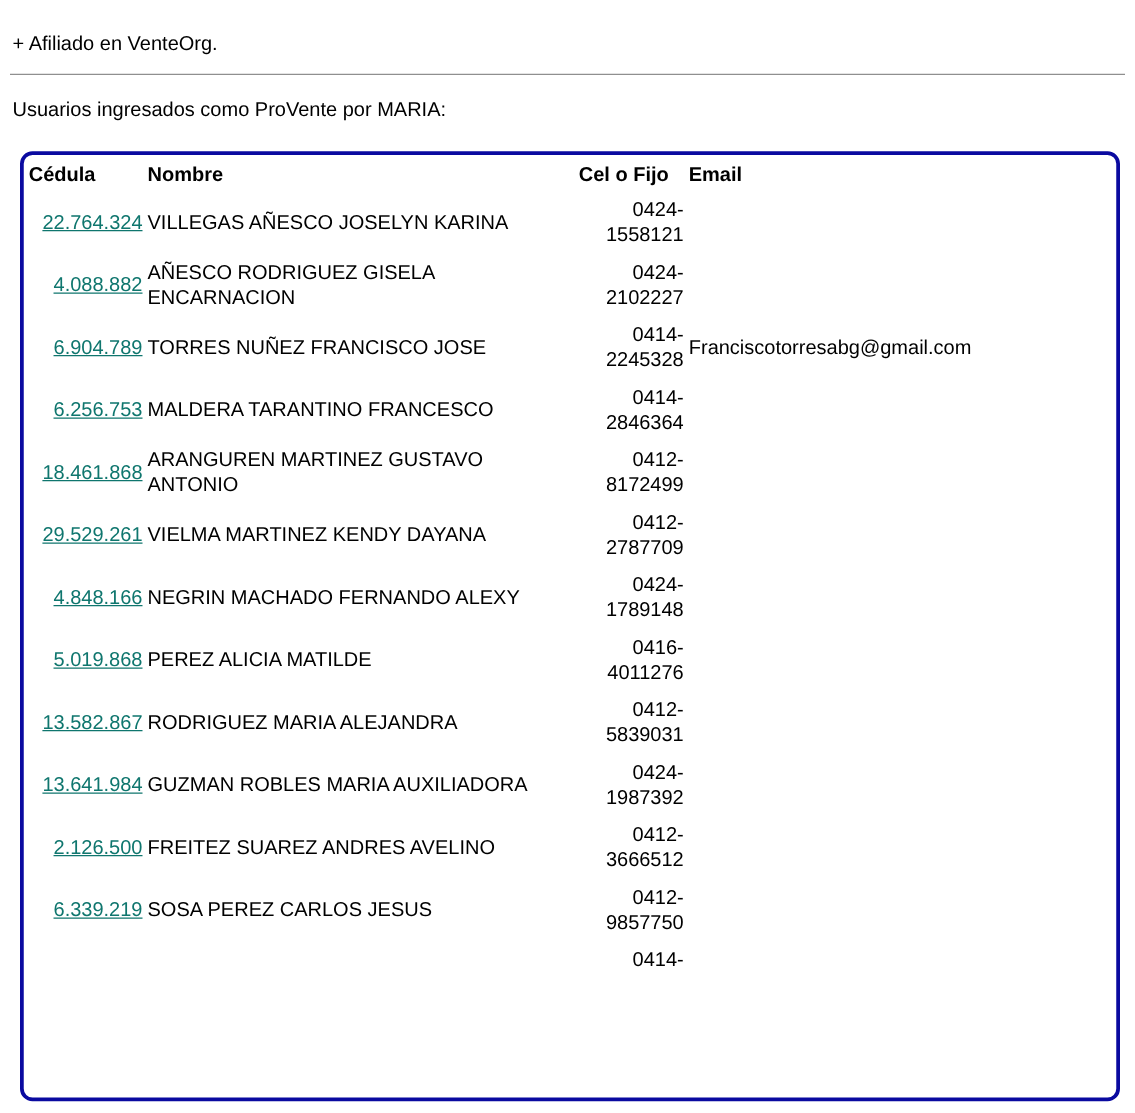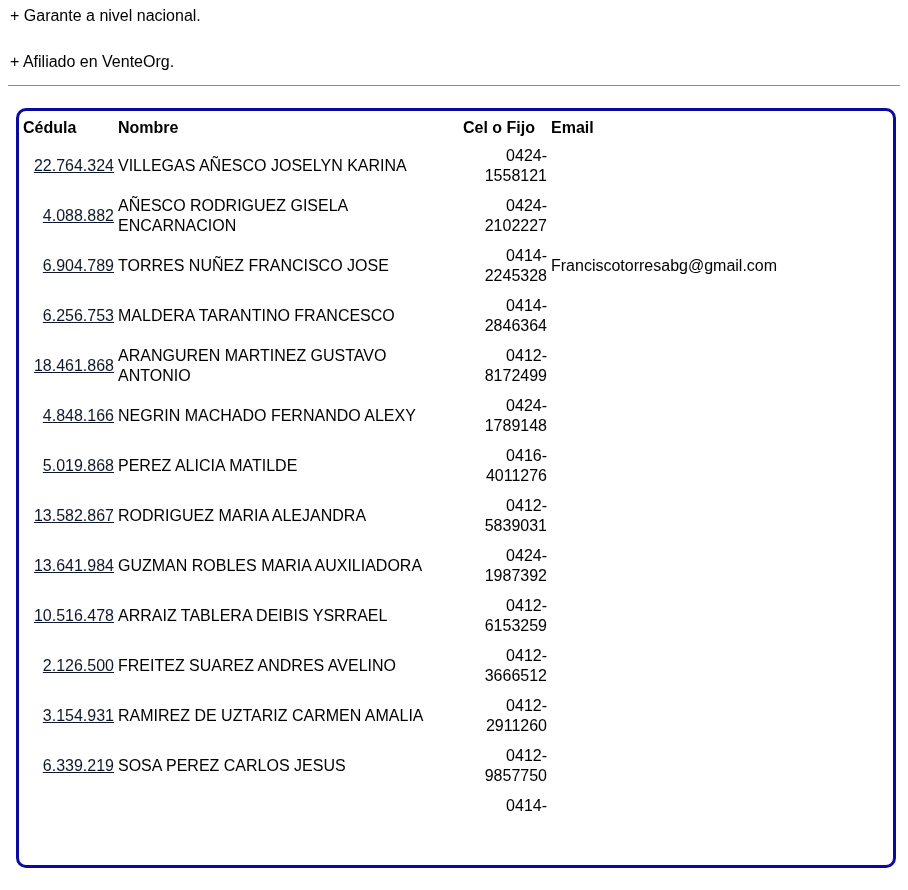--- a/index.html
+++ b/index.html
@@ -55,35 +55,35 @@
   }
   .col-cedula { width: 95px; margin-left: 44px; }
   .col-nombre { width: 345px; }
   .col-phone  { width: 88px; text-align: right; }
   .col-email  { width: auto; }
 
   td.col-cedula { text-align: right; }
   td.col-phone { word-wrap: break-word; }
 
   a.cedula-link {
-    color: #0f172a;
+    color: #0f766e;
     text-decoration: underline;
     cursor: pointer;
   }
 </style>
 </head>
 <body>
 
 <div class="page">
 
-  <p class="intro-line first">+ Garante a nivel nacional.</p>
   <p class="intro-line second">+ Afiliado en VenteOrg.</p>
 
   <hr class="divider">
 
+  <p class="section-title">Usuarios ingresados como ProVente por MARIA:</p>
 
   <div class="users-table-wrap">
     <table class="users-table">
       <thead>
         <tr>
           <th class="col-cedula">Cédula</th>
           <th class="col-nombre">Nombre</th>
           <th class="col-phone">Cel o Fijo</th>
           <th class="col-email">Email</th>
         </tr>
@@ -127,20 +127,28 @@
 
   <tr>
     <td class="col-cedula">
       <a class="cedula-link" href="#">18.461.868</a>
     </td>
     <td class="col-nombre">ARANGUREN MARTINEZ GUSTAVO ANTONIO</td>
     <td class="col-phone">0412-8172499</td>
     <td class="col-email"></td>
   </tr>
 
+  <tr>
+    <td class="col-cedula">
+      <a class="cedula-link" href="#">29.529.261</a>
+    </td>
+    <td class="col-nombre">VIELMA MARTINEZ KENDY DAYANA</td>
+    <td class="col-phone">0412-2787709</td>
+    <td class="col-email"></td>
+  </tr>
 
   <tr>
     <td class="col-cedula">
       <a class="cedula-link" href="#">4.848.166</a>
     </td>
     <td class="col-nombre">NEGRIN MACHADO FERNANDO ALEXY</td>
     <td class="col-phone">0424-1789148</td>
     <td class="col-email"></td>
   </tr>
 
@@ -164,46 +172,30 @@
 
   <tr>
     <td class="col-cedula">
       <a class="cedula-link" href="#">13.641.984</a>
     </td>
     <td class="col-nombre">GUZMAN ROBLES MARIA AUXILIADORA</td>
     <td class="col-phone">0424-1987392</td>
     <td class="col-email"></td>
   </tr>
 
-  <tr>
-    <td class="col-cedula">
-      <a class="cedula-link" href="#">10.516.478</a>
-    </td>
-    <td class="col-nombre">ARRAIZ TABLERA DEIBIS YSRRAEL</td>
-    <td class="col-phone">0412-6153259</td>
-    <td class="col-email"></td>
-  </tr>
 
   <tr>
     <td class="col-cedula">
       <a class="cedula-link" href="#">2.126.500</a>
     </td>
     <td class="col-nombre">FREITEZ SUAREZ ANDRES AVELINO</td>
     <td class="col-phone">0412-3666512</td>
     <td class="col-email"></td>
   </tr>
 
-  <tr>
-    <td class="col-cedula">
-      <a class="cedula-link" href="#">3.154.931</a>
-    </td>
-    <td class="col-nombre">RAMIREZ DE UZTARIZ CARMEN AMALIA</td>
-    <td class="col-phone">0412-2911260</td>
-    <td class="col-email"></td>
-  </tr>
 
   <tr>
     <td class="col-cedula">
       <a class="cedula-link" href="#">6.339.219</a>
     </td>
     <td class="col-nombre">SOSA PEREZ CARLOS JESUS</td>
     <td class="col-phone">0412-9857750</td>
     <td class="col-email"></td>
   </tr>
 

